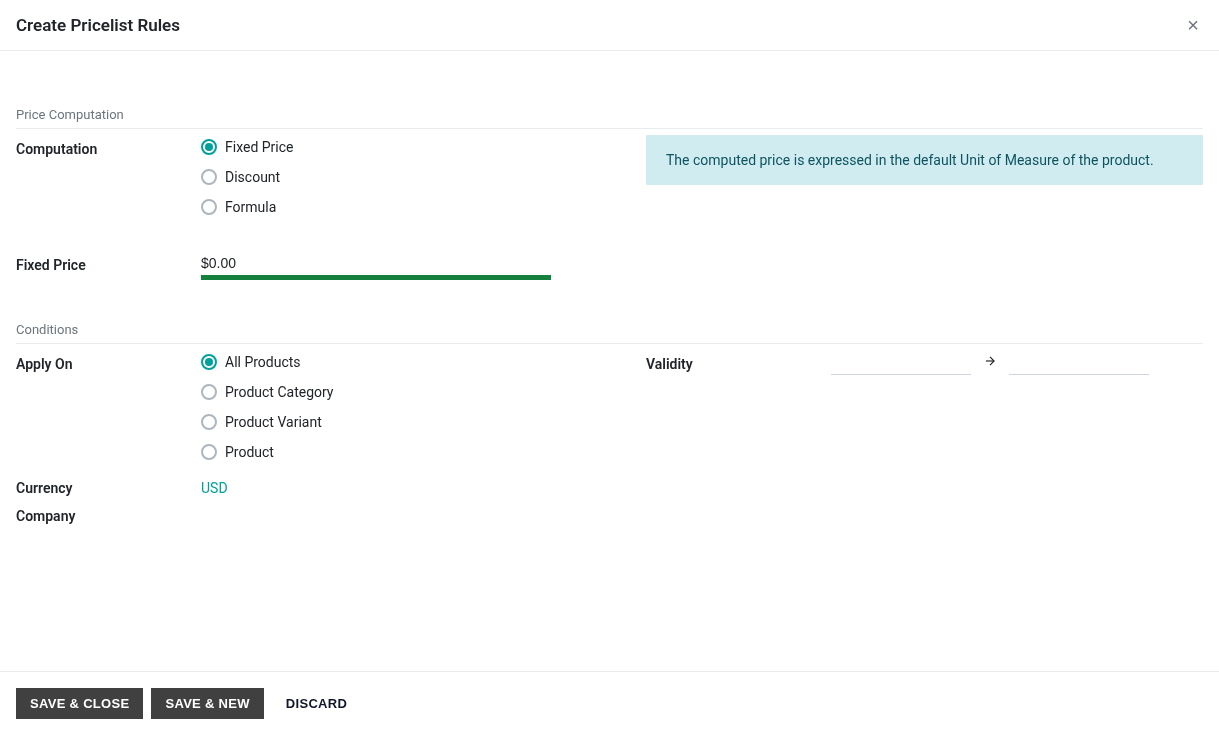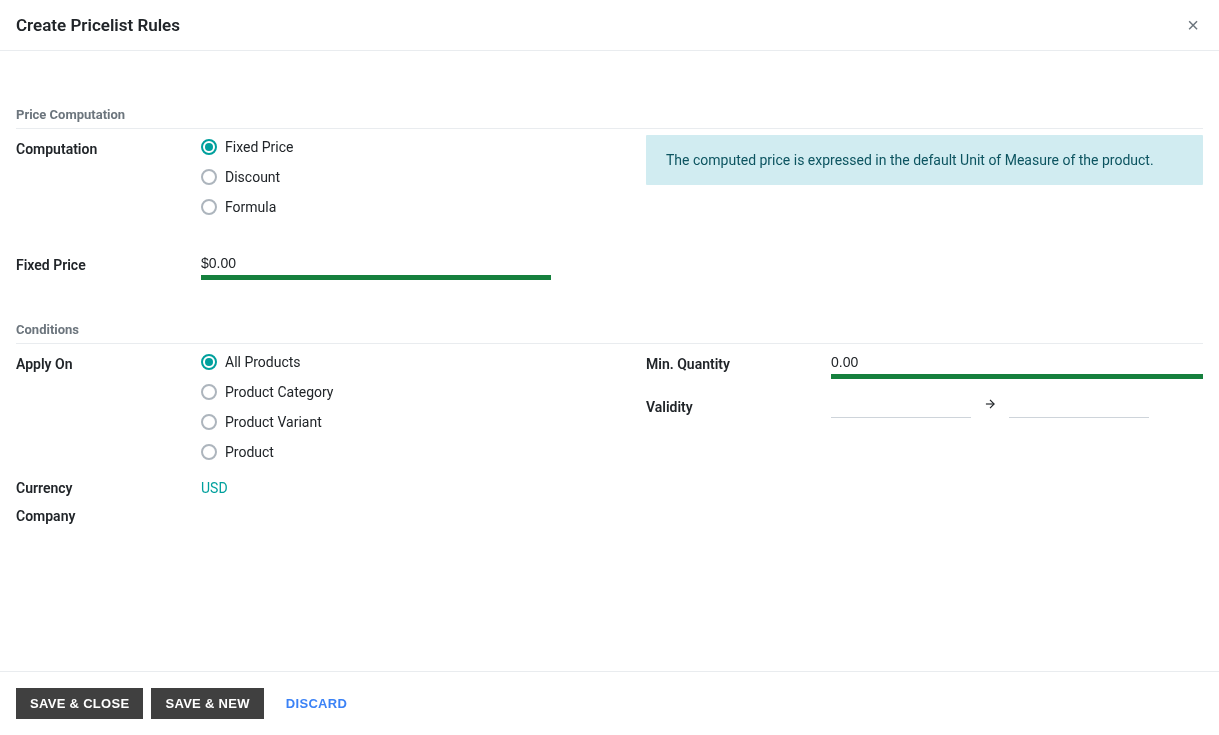--- a/index.html
+++ b/index.html
@@ -36,21 +36,21 @@
       cursor: pointer;
       line-height: 1;
       padding: 0 4px;
     }
     .modal-body {
       padding: 20px 16px 20px 16px;
     }
     .section-title {
       font-size: 13px;
       color: #6c757d;
-      font-weight: 700;
+      font-weight: 400;
       margin-top: 36px;
       margin-bottom: 6px;
       border-bottom: 1px solid #e9ecef;
       padding-bottom: 6px;
     }
     .form-row {
       display: flex;
       gap: 40px;
       align-items: flex-start;
     }
@@ -172,21 +172,21 @@
       cursor: pointer;
       text-transform: uppercase;
       letter-spacing: 0.3px;
     }
     .btn-primary {
       background: #404040;
       color: #fff;
     }
     .btn-secondary {
       background: transparent;
-      color: #3b82f6;
+      color: #0f172a;
     }
     .fixed-price-field {
       margin-top: 36px;
     }
     .fixed-price-field .field-control {
       max-width: 350px;
     }
     .conditions-right .field-group {
       margin-bottom: 14px;
     }
@@ -281,26 +281,20 @@
 
       <div class="field-group">
         <div class="field-label">Company</div>
         <div class="field-control">
           <span></span>
         </div>
       </div>
     </div>
 
     <div class="col-right conditions-right">
-      <div class="field-group">
-        <div class="field-label">Min. Quantity</div>
-        <div class="field-control">
-          <input type="text" class="text-input" value="0.00" style="">
-        </div>
-      </div>
 
       <div class="field-group">
         <div class="field-label">Validity</div>
         <div class="field-control">
           <div class="validity-group">
             <input type="text" class="validity-input" value="" style="">
             <span class="arrow-icon">
               <svg width="14" height="14" viewBox="0 0 24 24" fill="none" stroke="currentColor" stroke-width="2">
                   <line x1="5" y1="12" x2="19" y2="12"></line>
                   <polyline points="12,5 19,12 12,19"></polyline>

